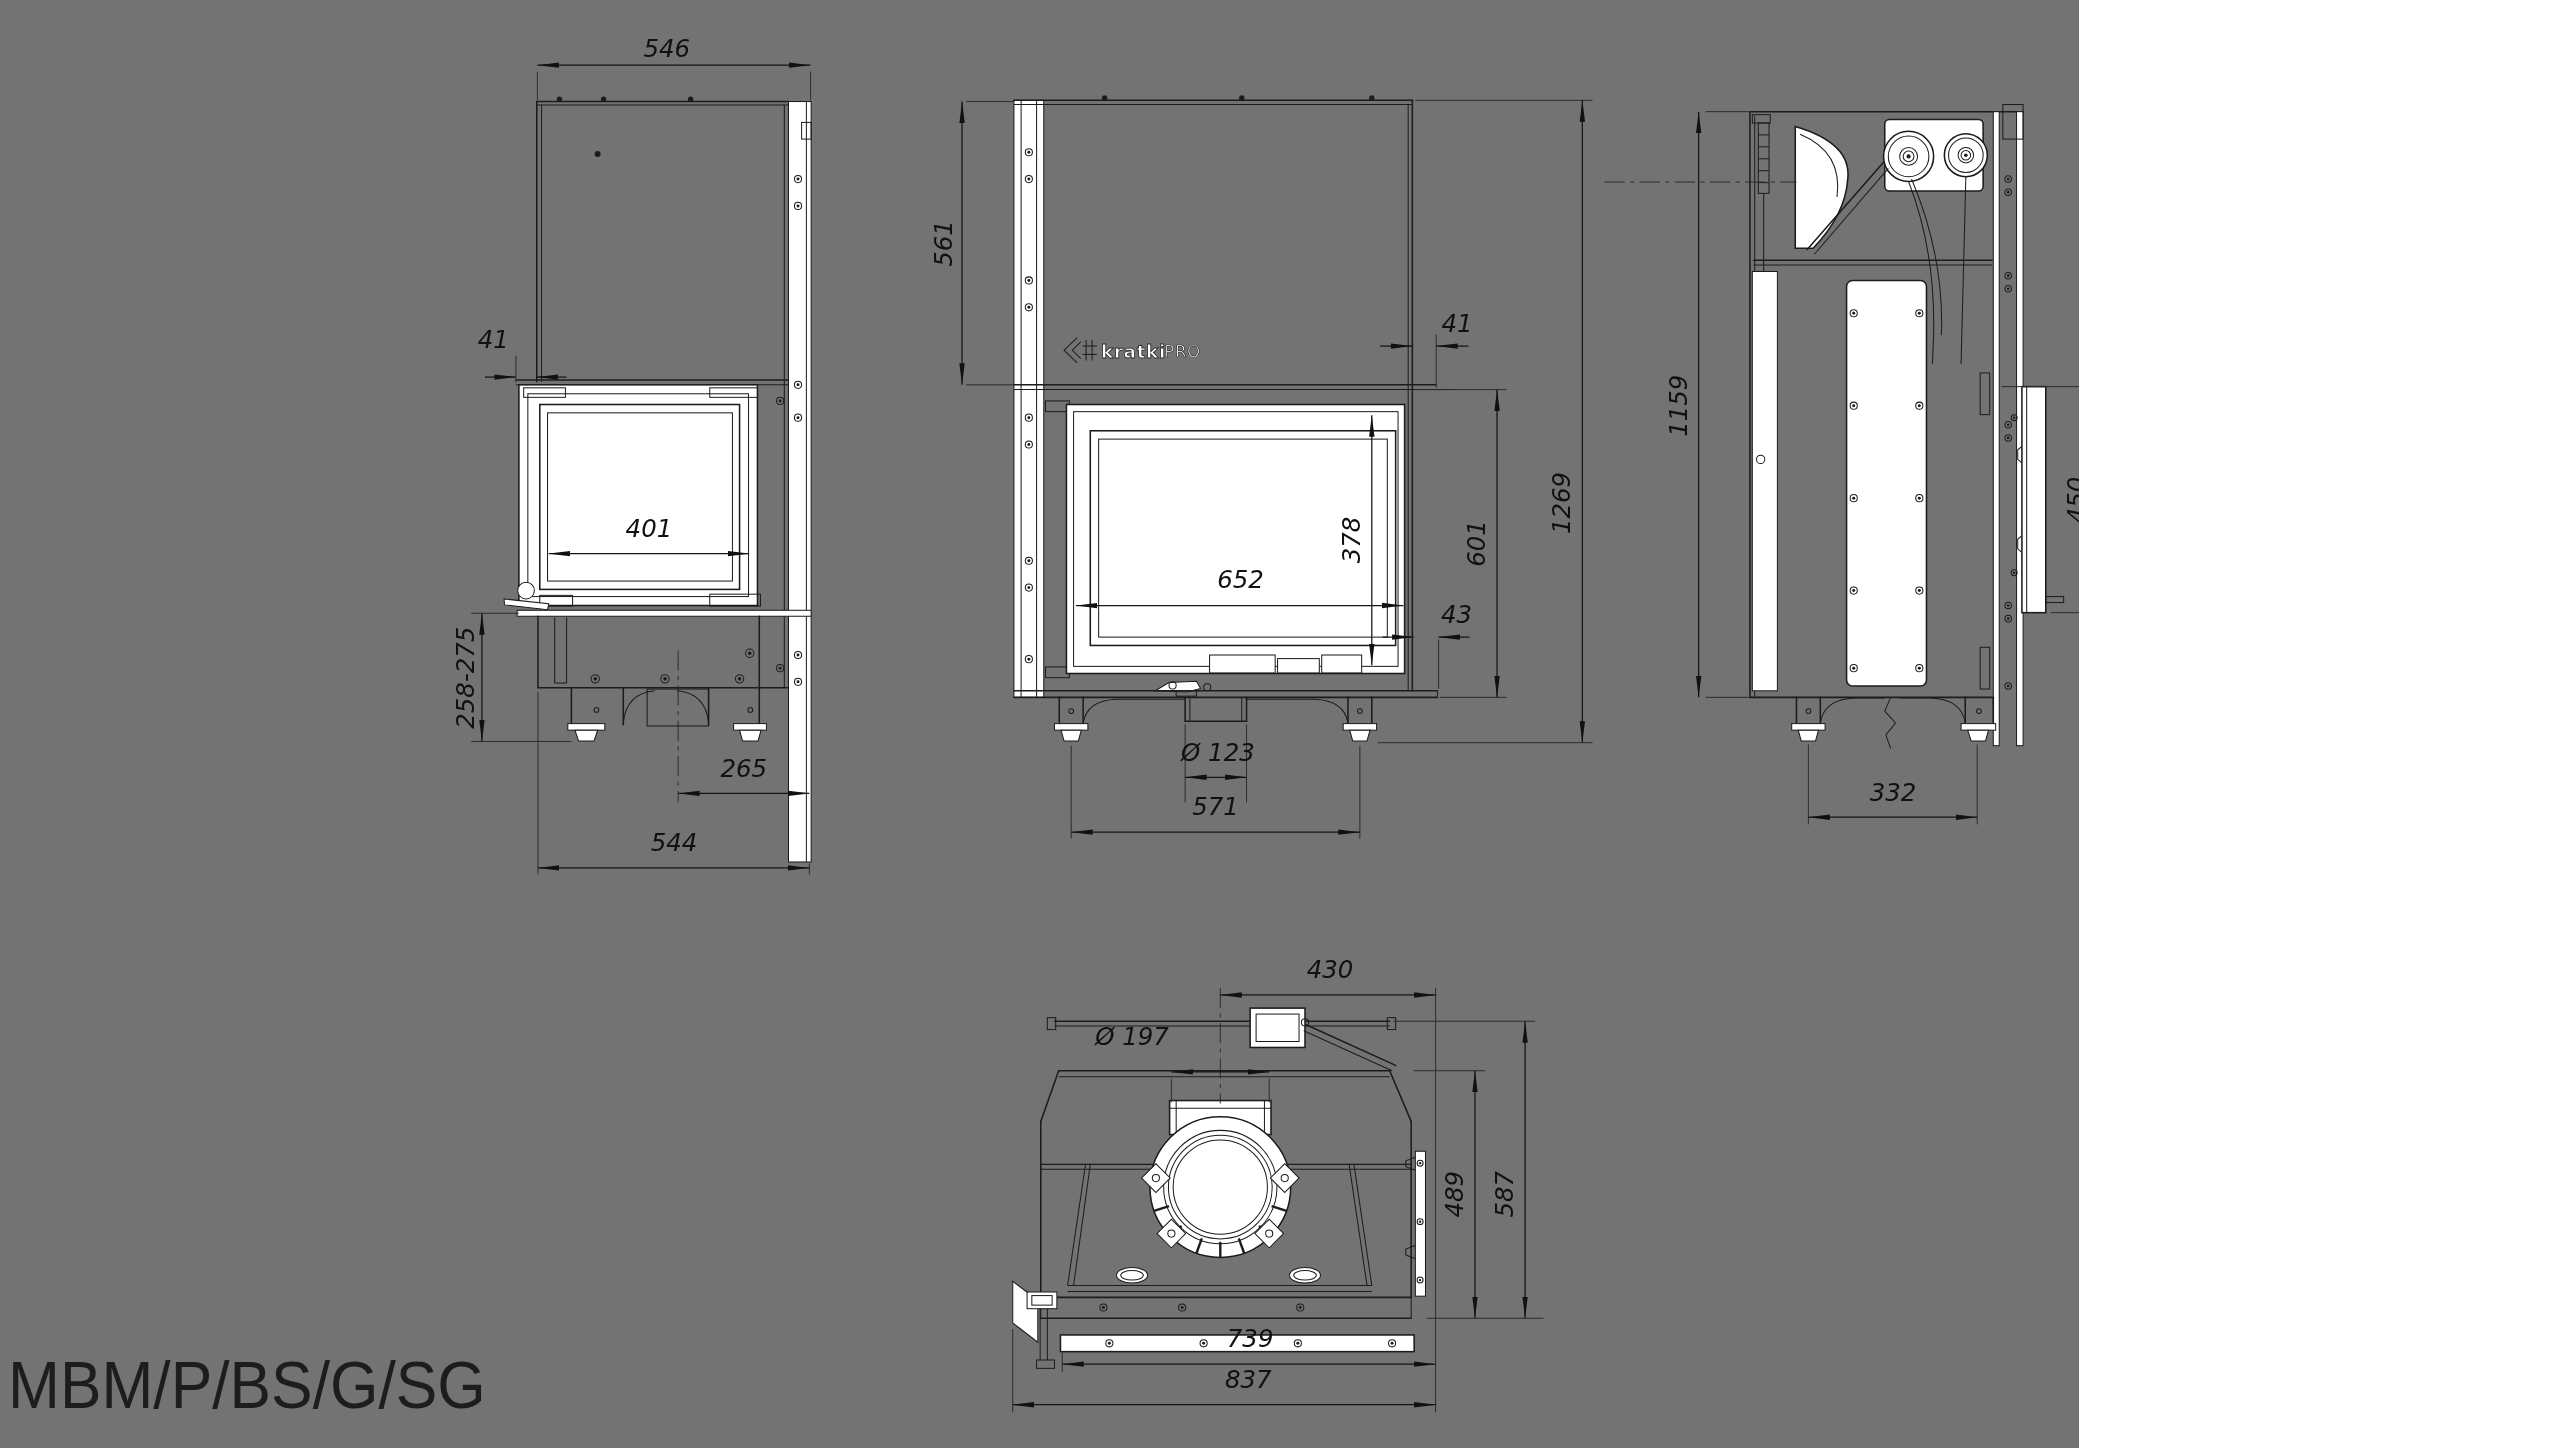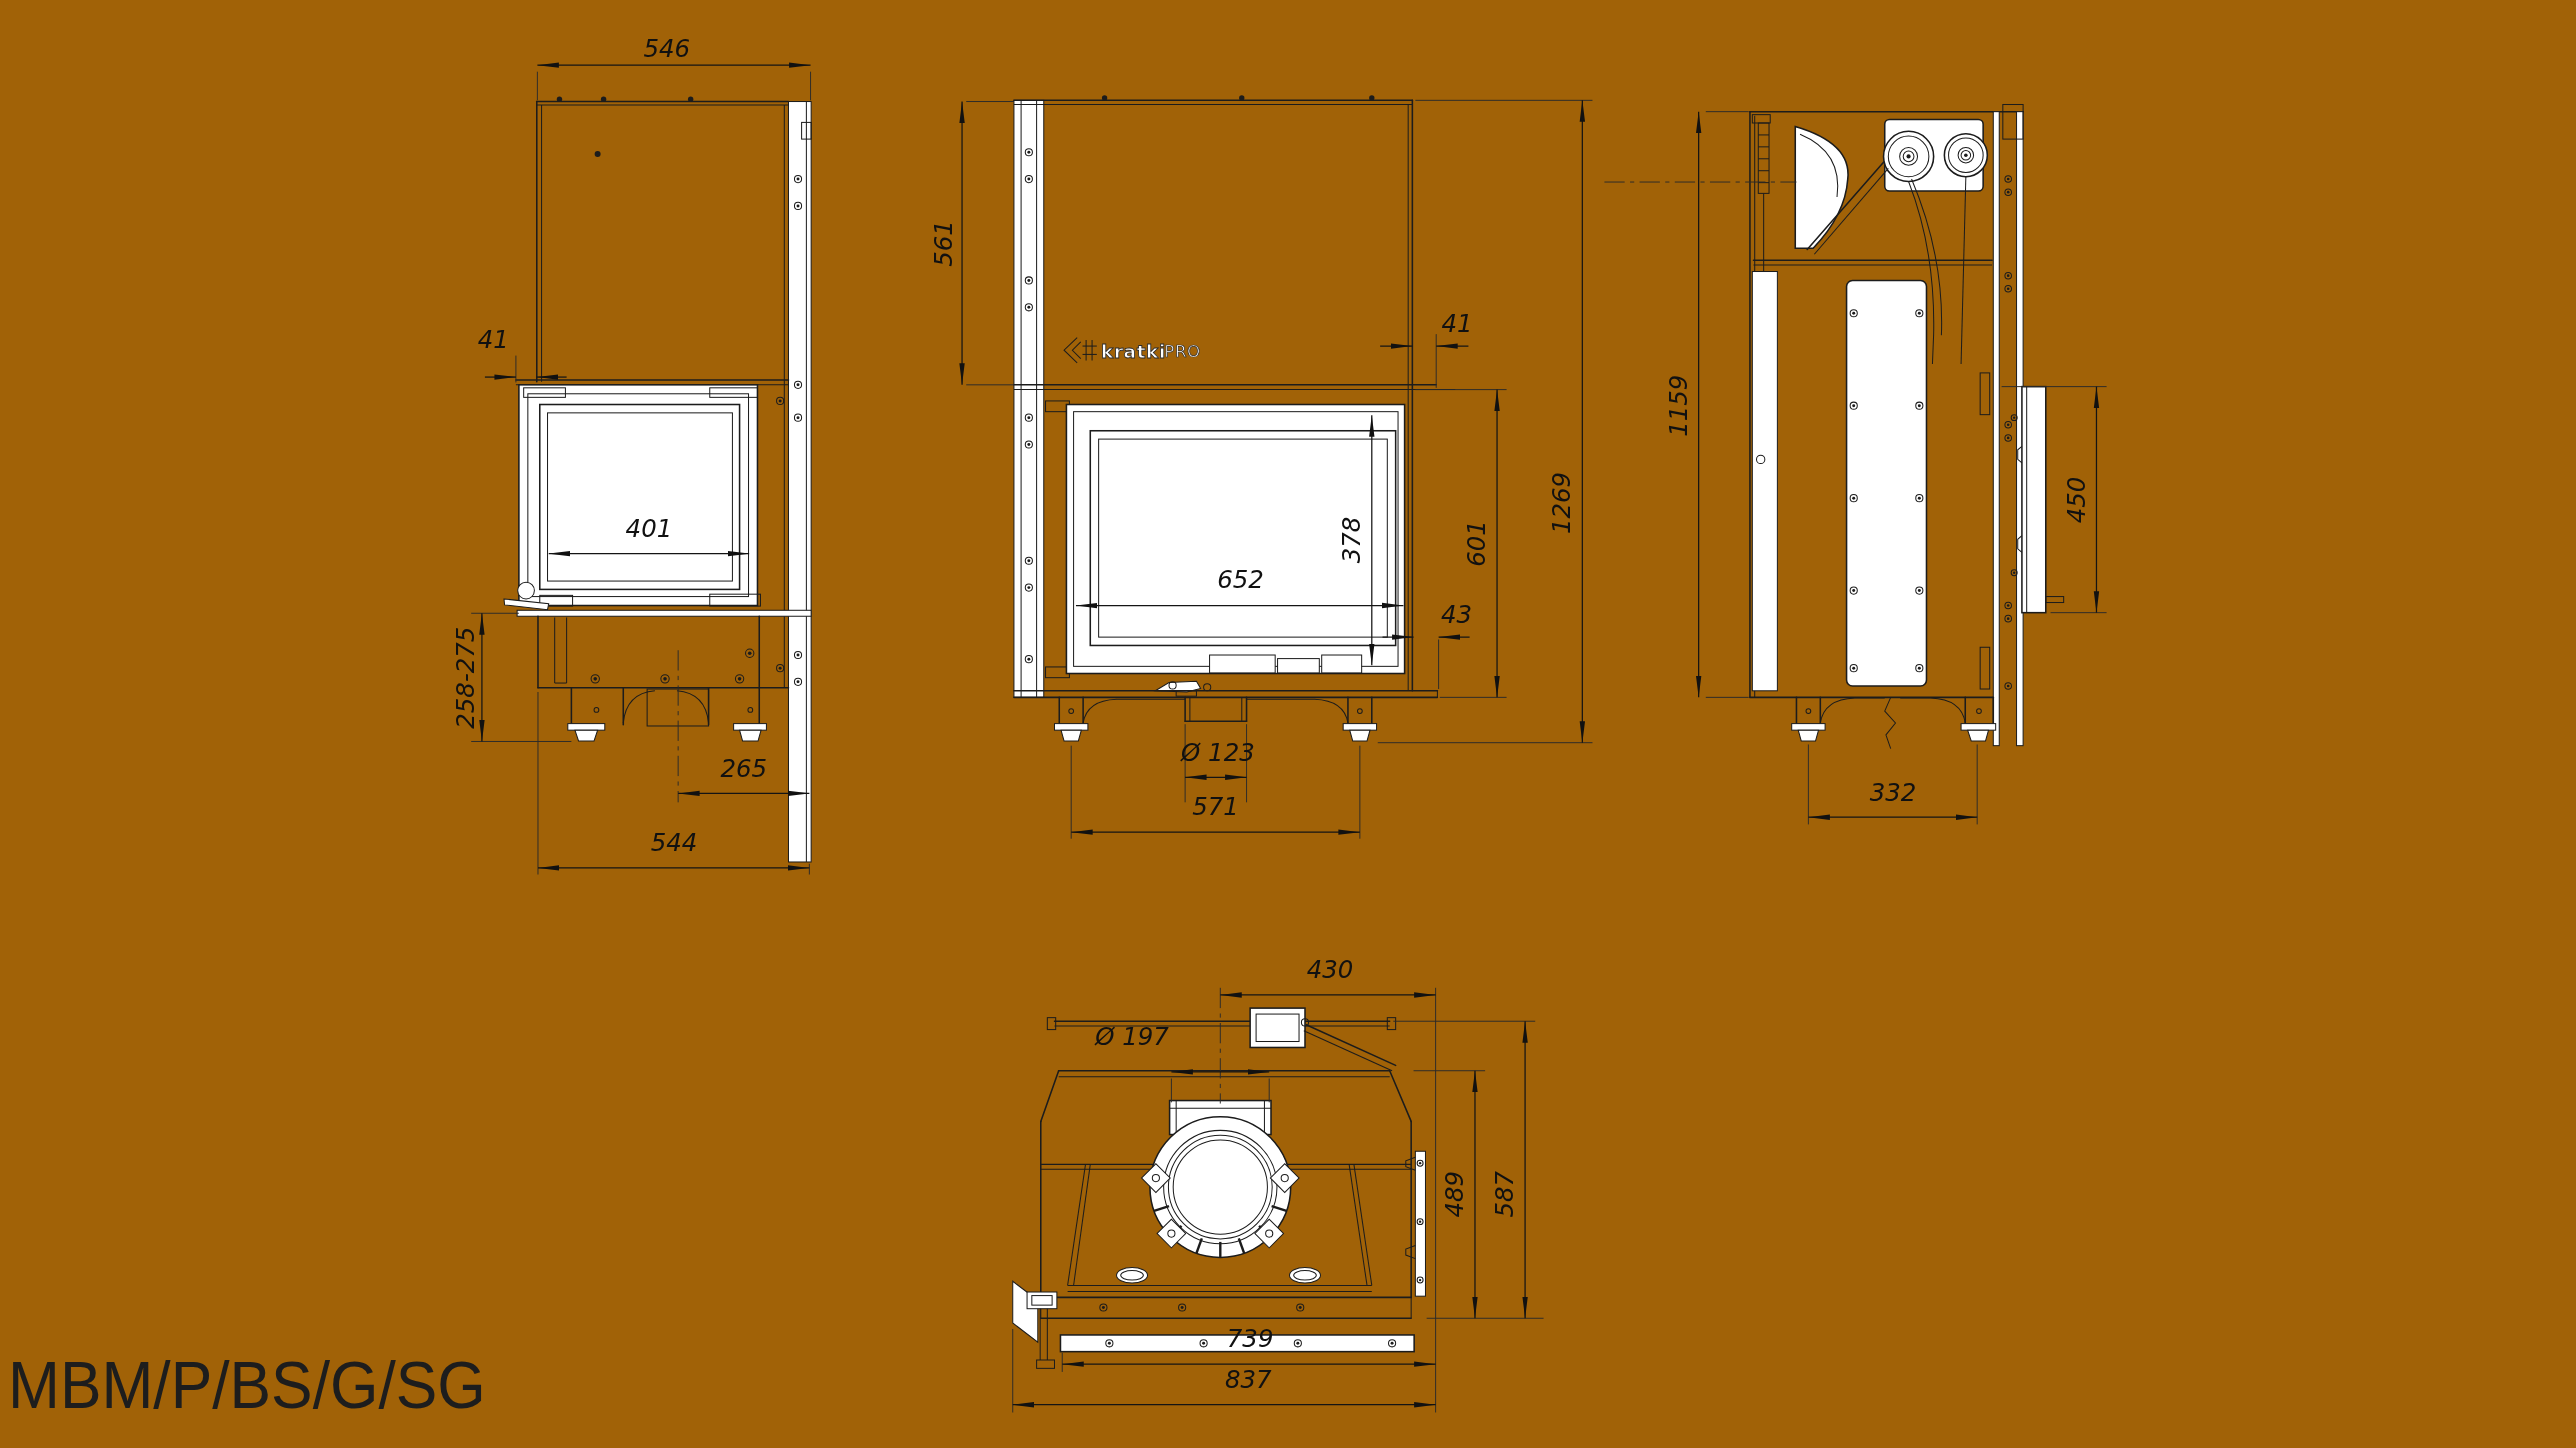--- a/index.html
+++ b/index.html
@@ -1,16 +1,16 @@
 <!DOCTYPE html>
 <html style="font-size:9.5px"><head>
 <meta charset="utf-8">
 <style>
   html,body{margin:0;padding:0;background:#fff;}
-  .canvas{position:relative;width:2576px;height:1449px;background:#a16207;overflow:hidden;
+  .canvas{position:relative;width:2079px;height:1449px;background:#737373;overflow:hidden;
           font-family:"DejaVu Sans",sans-serif;}
   svg{position:absolute;left:0;top:0;}
   svg *{vector-effect:none;}
   .ln{stroke:#1c1c1c;stroke-width:2.6;fill:none;stroke-linecap:round;}
   .t1{stroke:#1c1c1c;stroke-width:1.7;fill:none;}
   .fillw{fill:#ffffff;}
   .dim{stroke:#141414;stroke-width:2.1;fill:none;}
   .ext{stroke:#2a2a2a;stroke-width:1.6;fill:none;}
   .cl{stroke:#2a2a2a;stroke-width:1.6;fill:none;stroke-dasharray:34 9 7 9;}
   .dot{fill:#1c1c1c;stroke:none;}

